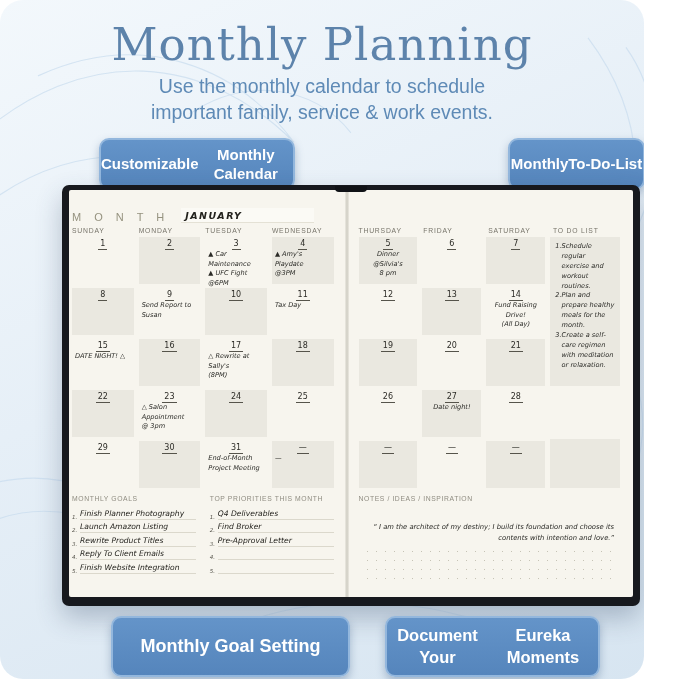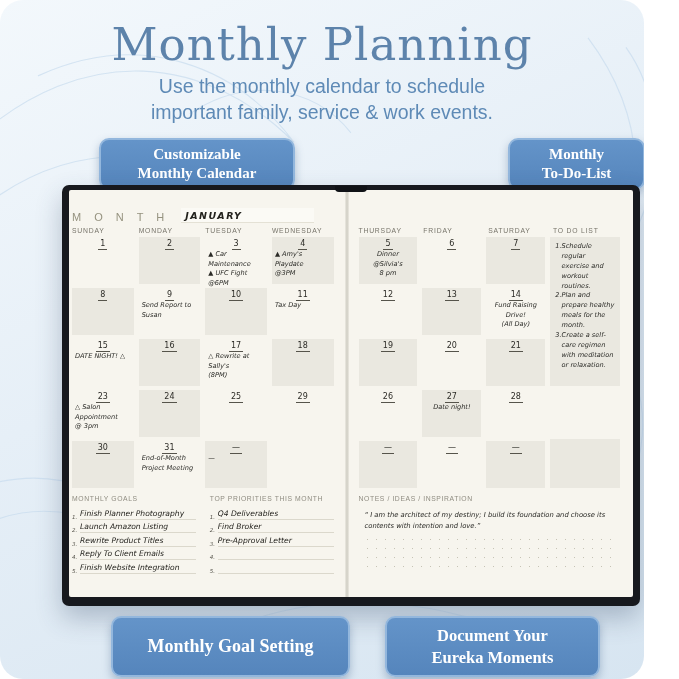--- a/index.html
+++ b/index.html
@@ -9,25 +9,25 @@
   .deco{position:absolute;inset:0;pointer-events:none;}
 
   
   .title{position:absolute;top:18px;left:0;width:100%;text-align:center;
          font-family:"DejaVu Serif",serif;font-weight:400;font-size:45px;
          color:#5d83ab;letter-spacing:1px;}
   .subtitle{position:absolute;top:74px;left:0;width:100%;text-align:center;
             font-size:19.5px;font-weight:500;color:#5e8ab6;line-height:1.32;}
 
   
-  .badge{position:absolute;display:flex;flex-direction:column;justify-content:center;
+  .badge{position:absolute;display:flex;flex-direction:row;justify-content:center;
          align-items:center;border-radius:10px;color:#fff;text-align:center;
          background:linear-gradient(180deg,#6494c9,#5585bc);
          border:2px solid #93b7dd;box-shadow:0 4px 8px rgba(55,85,125,.35);
-         line-height:1.28;font-family:Liberation Serif, serif;}
+         line-height:1.28;}
   .badge .w-med{font-weight:600;}
   .badge .w-bold{font-weight:800;}
   .badge-tl{left:99px;top:138px;width:192px;height:48px;font-size:15px;}
   .badge-tr{left:508px;top:138px;width:133px;height:48px;font-size:15px;}
   .badge-bl{left:111px;top:616px;width:235px;height:57px;font-size:18px;}
   .badge-br{left:385px;top:616px;width:211px;height:57px;font-size:16.5px;}
 
   
   .planner{position:absolute;left:62px;top:185px;width:578px;height:421px;
            background:#17191e;border-radius:7px;padding:5px 7px 9px 7px;
@@ -82,21 +82,21 @@
   .list-row{display:flex;align-items:flex-end;height:12.5px;margin-bottom:1px;}
   .list-row .num{font-size:5.5px;color:#55534b;width:8px;
                  font-family:"DejaVu Sans",sans-serif;font-style:italic;}
   .list-row .txt{flex:1;font-family:"DejaVu Sans",sans-serif;font-style:italic;
                  font-size:7.6px;color:#23221d;border-bottom:1px solid #dbd8cc;
                  padding-bottom:1px;white-space:nowrap;}
 
   
   .notes{margin-top:7px;}
   .quote{font-family:"DejaVu Sans",sans-serif;font-style:italic;font-size:6.8px;
-         color:#2a2a26;text-align:left;line-height:1.6;margin:8px 6px 2px;}
+         color:#2a2a26;text-align:right;line-height:1.6;margin:20px 6px 2px;}
   .dots{height:38px;margin:3px 4px 0;
         background-image:radial-gradient(circle,#c6c3b5 .7px,transparent .9px);
         background-size:9px 9px;}
 </style>
 </head>
 <body>
 
 <div class="stage">
 
   <svg class="deco" viewBox="0 0 679 679">
@@ -181,20 +181,23 @@
               <div class="date-wrap"><span class="date">16</span></div>
             </div>
             <div class="cell">
               <div class="date-wrap"><span class="date">17</span></div>
               <div class="note">△ Rewrite at Sally's</div>
               <div class="note">(8PM)</div>
             </div>
             <div class="cell shaded">
               <div class="date-wrap"><span class="date">18</span></div>
             </div>
+            <div class="cell shaded">
+              <div class="date-wrap"><span class="date">22</span></div>
+            </div>
             <div class="cell">
               <div class="date-wrap"><span class="date">23</span></div>
               <div class="note">△ Salon Appointment</div>
               <div class="note">@ 3pm</div>
             </div>
             <div class="cell shaded">
               <div class="date-wrap"><span class="date">24</span></div>
             </div>
             <div class="cell">
               <div class="date-wrap"><span class="date">25</span></div>

